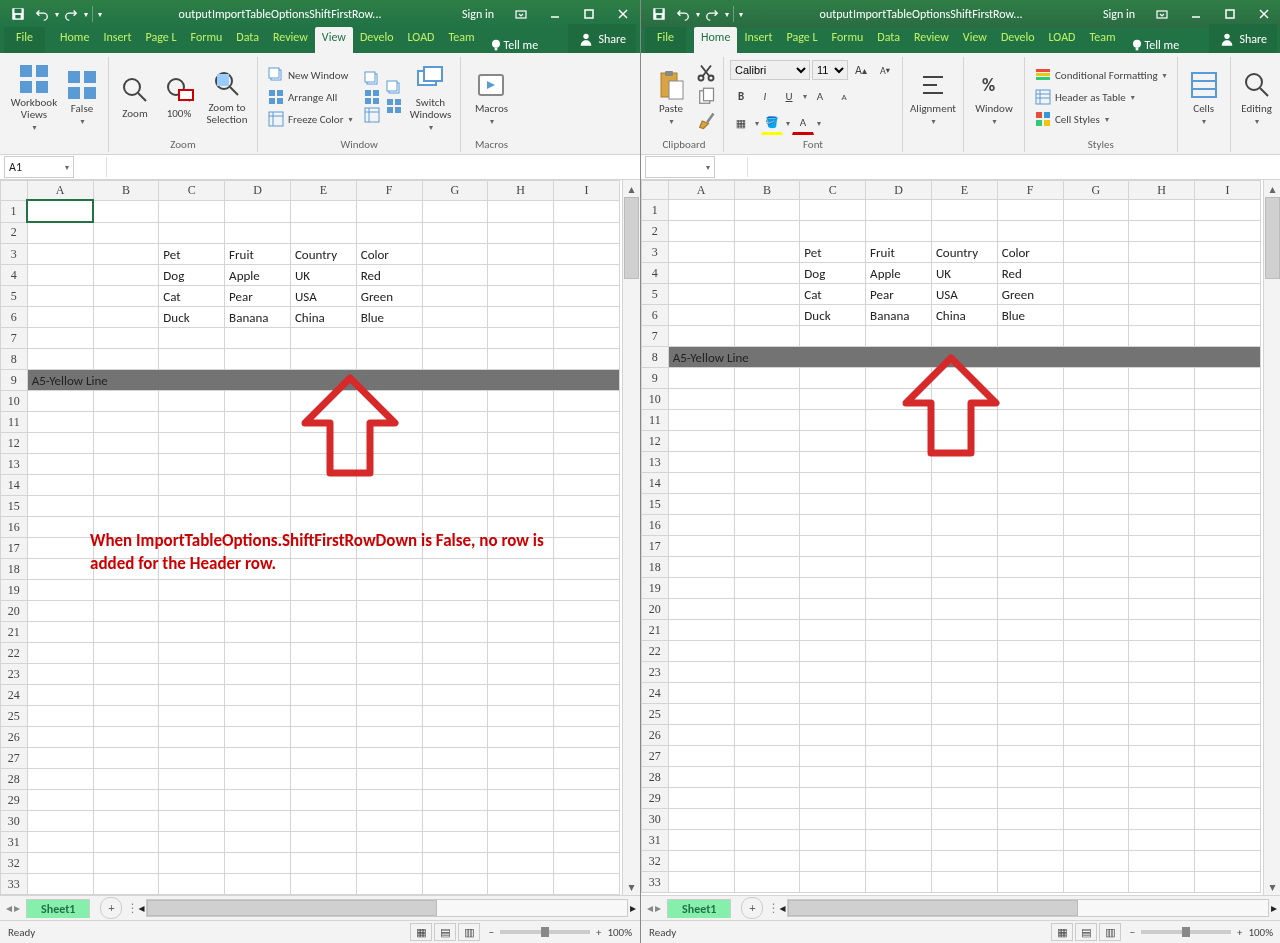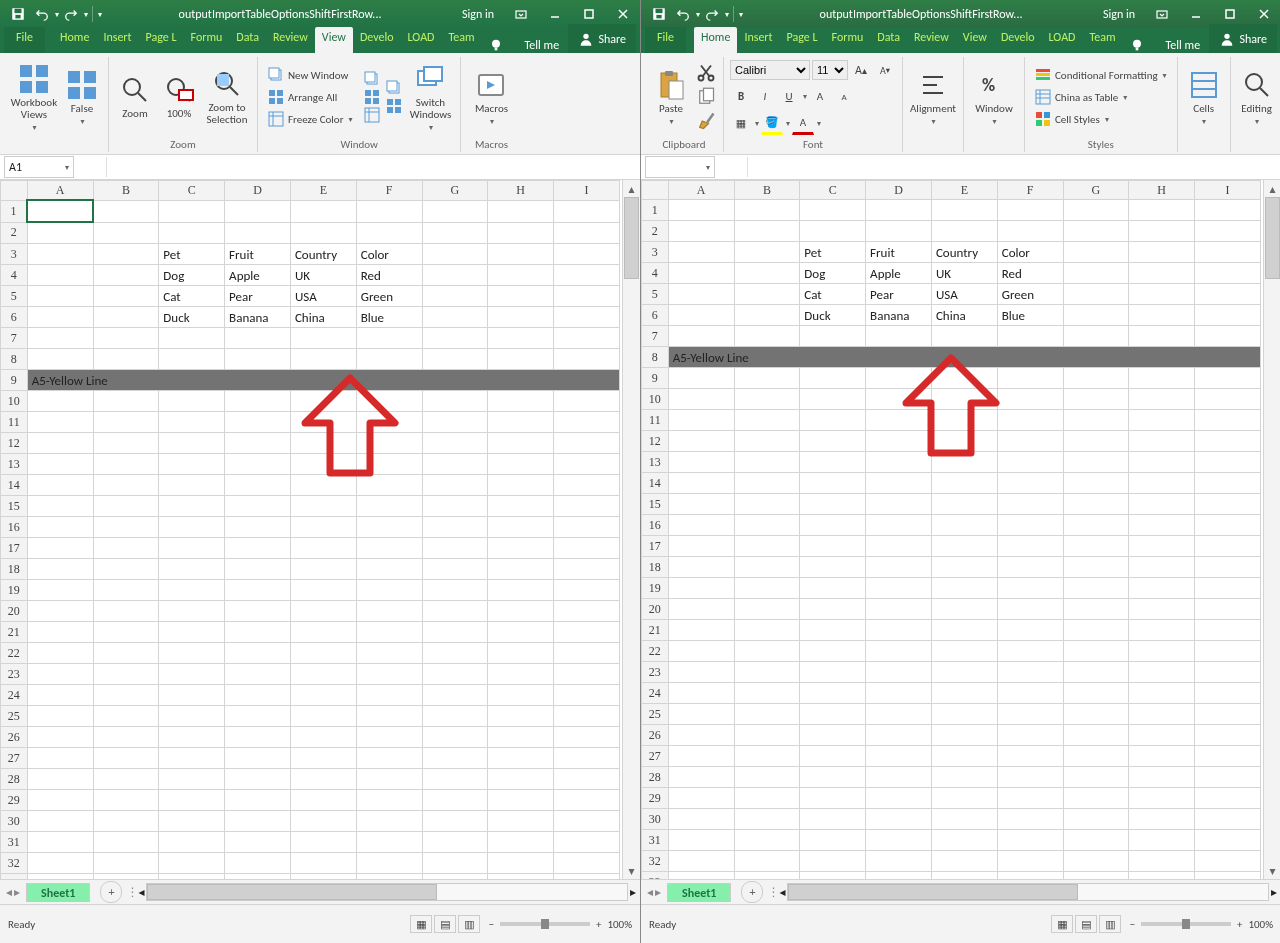--- a/index.html
+++ b/index.html
@@ -17,21 +17,21 @@
   .winbtns{display:flex}
   .winbtn{width:34px;height:28px;display:flex;align-items:center;justify-content:center;color:#fff}
   .winbtn svg{width:12px;height:12px}
   
   .tabstrip{height:25px;background:#217346;display:flex;align-items:flex-end;padding:0 4px;gap:0}
   .tabstrip .tab{height:23px;padding:3px 7px 0;color:#bef264;font-size:12px;border-top-left-radius:2px;border-top-right-radius:2px}
   .tabstrip .tab.file{background:#1e6b40;margin-right:8px;padding:3px 12px 0}
   .tabstrip .tab.active{background:#f3f3f3;color:#217346}
   .tabstrip .spacer{flex:1}
   .tabstrip .share{background:#1e6b40;color:#fff;padding:3px 10px;height:23px;display:flex;align-items:center;gap:4px}
-  .tabstrip .tellme{color:#fff;display:flex;align-items:center;gap:21px;padding:0 6px}
+  .tabstrip .tellme{color:#fff;display:flex;align-items:center;gap:0;padding:0 6px}
   
   .ribbon{height:95px;background:#f3f3f3;border-bottom:1px solid #d4d4d4;display:flex;align-items:stretch;padding:4px 4px 2px;font-size:11px;color:#444}
   .rgroup{display:flex;flex-direction:column;align-items:center;border-right:1px solid #d4d4d4;padding:0 6px}
   .rgroup:last-child{border-right:none}
   .rgroup-body{flex:1;display:flex;align-items:center;gap:4px}
   .rgroup-label{font-size:11px;color:#666;padding:1px 0}
   .bigbtn{display:flex;flex-direction:column;align-items:center;justify-content:center;width:48px;text-align:center;line-height:1.1;gap:2px}
   .bigbtn.narrow{width:40px}
   .smallbtn{display:flex;align-items:center;gap:4px;padding:2px 4px;white-space:nowrap}
   .vstack{display:flex;flex-direction:column;gap:2px}
@@ -61,21 +61,21 @@
   .arrow{position:absolute}
   
   .sheettabs{height:24px;border-top:1px solid #d4d4d4;background:#f3f3f3;display:flex;align-items:center;font-size:12px}
   .navpager{display:flex;align-items:center;gap:2px;padding:0 6px;color:#888}
   .sheettab{background:#86efac;border:1px solid #ccc;border-bottom:none;padding:2px 14px;font-weight:bold;color:#217346}
   .addsheet{width:20px;height:20px;border:1px solid #ccc;border-radius:10px;margin-left:10px;display:flex;align-items:center;justify-content:center;color:#666}
   .hscroll{flex:1;display:flex;align-items:center;padding:0 4px}
   .hscroll-track{flex:1;height:16px;border:1px solid #ccc;background:#f8f8f8;margin:0 2px;position:relative}
   .hscroll-thumb{position:absolute;left:0;top:0;height:14px;background:#d0d0d0;border:1px solid #bbb}
   
-  .status{height:22px;background:#f3f3f3;border-top:1px solid #d4d4d4;display:flex;align-items:center;font-size:11px;color:#444;padding:8px 8px}
+  .status{height:22px;background:#f3f3f3;border-top:1px solid #d4d4d4;display:flex;align-items:center;font-size:11px;color:#444;padding:0 8px}
   .status .flex{flex:1}
   .viewbtns{display:flex;gap:2px;margin-right:8px}
   .viewbtns span{width:20px;height:16px;border:1px solid #ccc;display:inline-flex;align-items:center;justify-content:center}
   .zoom{display:flex;align-items:center;gap:6px}
   .zoom-track{width:90px;height:4px;background:#ccc;position:relative}
   .zoom-thumb{position:absolute;left:50%;top:-3px;width:8px;height:10px;background:#888;transform:translateX(-50%)}
   
   .vscroll{width:17px;background:#f3f3f3;border-left:1px solid #d4d4d4;display:flex;flex-direction:column}
   .vscroll .arrowbtn{height:17px;display:flex;align-items:center;justify-content:center;color:#666}
   .vscroll .track{flex:1;position:relative}
@@ -774,20 +774,21 @@
                 <td class=""></td>
                 <td class=""></td>
                 <td class=""></td>
                 <td class=""></td>
               </tr>
             </tbody>
           </table>
           <svg class="arrow" style="left:290px;top:193px" width="120" height="110" viewBox="0 0 120 110">
             <path d="M60 5 L105 50 L80 50 L80 100 L40 100 L40 50 L15 50 Z" fill="none" stroke="#d62a2a" stroke-width="7" stroke-linejoin="round"></path>
           </svg>
+          <div class="annot" style="left:90px;top:350px;width:460px">When ImportTableOptions.ShiftFirstRowDown is False, no row is added for the Header row.</div>
         </div>
         <div class="vscroll">
           <div class="arrowbtn">▴</div>
           <div class="track">
             <div class="thumb"></div>
           </div>
           <div class="arrowbtn">▾</div>
         </div>
       </div>
       <div class="sheettabs">
@@ -1032,21 +1033,21 @@
               </div>
               <div class="smallbtn">
                 <span class="iconbox">
                   <svg viewBox="0 0 16 16" fill="none" stroke="#5b9bd5">
                     <rect x="1" y="1" width="14" height="14"></rect>
                     <line x1="1" y1="5" x2="15" y2="5"></line>
                     <line x1="1" y1="9" x2="15" y2="9"></line>
                     <line x1="5" y1="1" x2="5" y2="15"></line>
                   </svg>
                 </span>
-                <span>China as Table</span>
+                <span>Header as Table</span>
                 <span class="drop">▾</span>
               </div>
               <div class="smallbtn">
                 <span class="iconbox">
                   <svg viewBox="0 0 16 16">
                     <rect x="1" y="1" width="6" height="6" fill="#e74c3c"></rect>
                     <rect x="9" y="1" width="6" height="6" fill="#3498db"></rect>
                     <rect x="1" y="9" width="6" height="6" fill="#2ecc71"></rect>
                     <rect x="9" y="9" width="6" height="6" fill="#f1c40f"></rect>
                   </svg>

